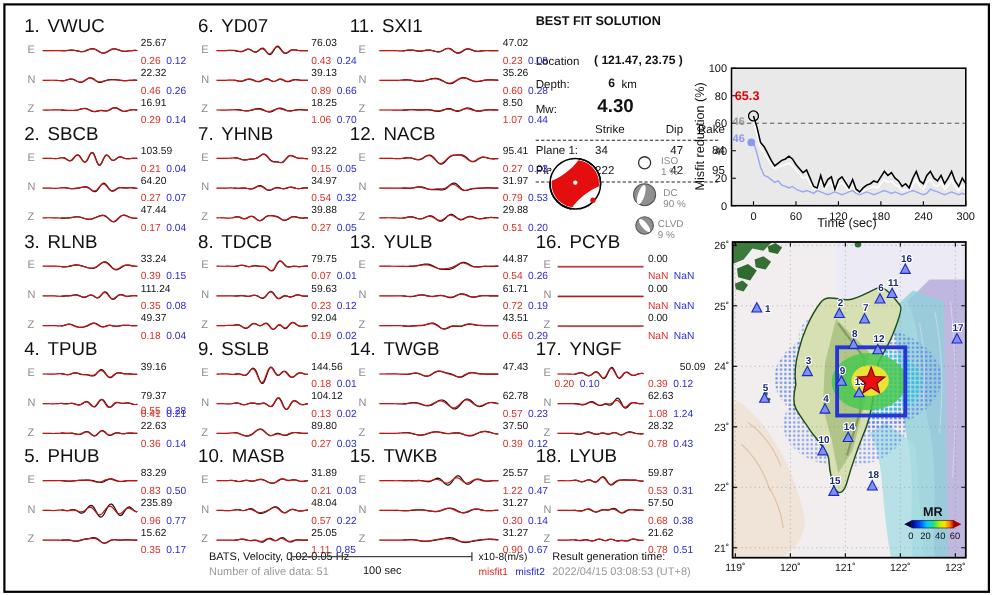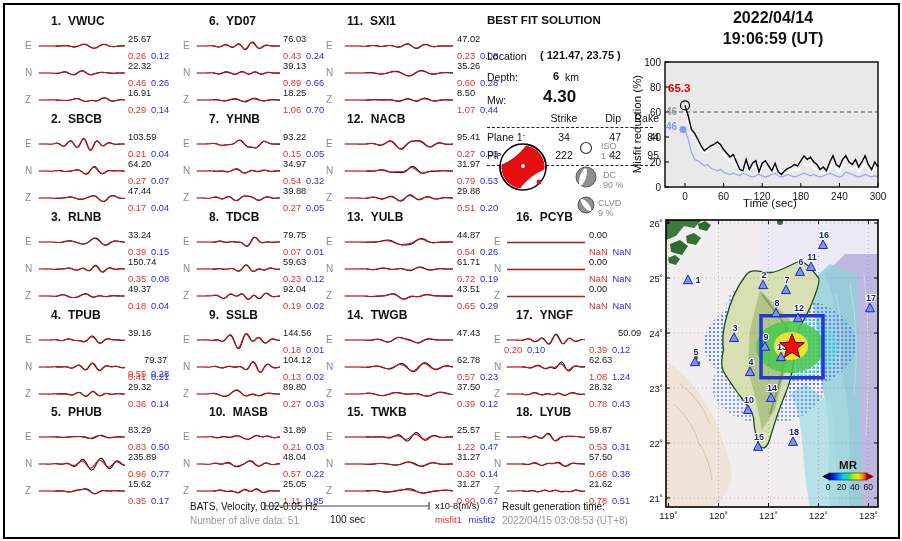--- a/index.html
+++ b/index.html
@@ -1,33 +1,33 @@
 <!DOCTYPE html>
 <html><head>
 <meta charset="utf-8">
 <style>
   html,body{margin:0;padding:0;background:#fff;}
   .page{position:relative;width:902px;height:541px;background:#fff;overflow:hidden;
         font-family:"Liberation Sans",sans-serif;color:#111;}
   .frame{position:absolute;left:3px;top:3px;width:893px;height:532px;border:2px solid #000;}
   .abs{position:absolute;}
-  .st-title{font-size:12px;font-weight:bold;white-space:nowrap;margin-left:29px;}
+  .st-title{font-size:17px;font-weight:normal;white-space:nowrap;}
   .st-title .scode{margin-left:7px;}
   .comp-letter{font-size:10px;color:#8a8a8a;}
   .ampv{font-size:9.3px;color:#141414;white-space:nowrap;}
   .misr{font-size:9.3px;color:#e03028;white-space:nowrap;}
   .misb{font-size:9.3px;color:#2a2ae0;margin-left:5px;white-space:nowrap;}
   .bf-title{font-size:11.5px;font-weight:bold;}
   .bf-lab{font-size:10.5px;}
   .bf-val{font-size:11px;font-weight:bold;}
   .mw-big{font-size:17px;font-weight:bold;}
   .dash-line{border-top:1.4px dashed #222;}
   .tbl-row{display:flex;font-size:10.5px;white-space:nowrap;}
   .tbl-row .c0{width:54px;}
-  .tbl-row .c1{width:46px;text-align:center;}
+  .tbl-row .c1{width:46px;text-align:left;}
   .tbl-row .c2{width:34px;text-align:right;}
   .tbl-row .c3{width:38px;text-align:right;}
   .decomp-lab{font-size:9px;color:#888;line-height:10px;}
   .dt{width:230px;text-align:center;font-size:16px;font-weight:bold;line-height:21px;}
   .axlab{font-size:11.5px;text-align:center;}
   .ann-red{font-size:11.5px;font-weight:bold;color:#e00000;}
   .ann-gray{font-size:10px;font-weight:bold;color:#999;}
   .ann-blue{font-size:10px;font-weight:bold;color:#8899ee;}
   .foot-b{font-size:10px;color:#111;white-space:nowrap;}
   .foot-g{font-size:10px;color:#999;white-space:nowrap;}
@@ -103,21 +103,21 @@
             <path d="M1.0,14.00L2.0,14.00L3.0,14.00L4.0,13.99L5.0,13.99L6.0,13.98L7.0,13.97L8.0,13.96L9.0,13.95L10.0,13.94L11.0,13.94L12.0,13.96L13.0,13.99L14.0,14.04L15.0,14.11L16.0,14.19L17.0,14.28L18.0,14.37L19.0,14.44L20.0,14.48L21.0,14.48L22.0,14.42L23.0,14.31L24.0,14.15L25.0,13.95L26.0,13.73L27.0,13.51L28.0,13.32L29.0,13.16L30.0,13.05L31.0,13.01L32.0,13.03L33.0,13.12L34.0,13.26L35.0,13.45L36.0,13.69L37.0,13.95L38.0,14.24L39.0,14.54L40.0,14.84L41.0,15.13L42.0,15.39L43.0,15.60L44.0,15.75L45.0,15.81L46.0,15.76L47.0,15.58L48.0,15.26L49.0,14.80L50.0,14.21L51.0,13.52L52.0,12.78L53.0,12.04L54.0,11.37L55.0,10.85L56.0,10.53L57.0,10.47L58.0,10.68L59.0,11.16L60.0,11.88L61.0,12.78L62.0,13.76L63.0,14.73L64.0,15.59L65.0,16.28L66.0,16.72L67.0,16.90L68.0,16.81L69.0,16.50L70.0,16.02L71.0,15.43L72.0,14.82L73.0,14.24L74.0,13.75L75.0,13.39L76.0,13.16L77.0,13.06L78.0,13.08L79.0,13.18L80.0,13.33L81.0,13.50L82.0,13.67L83.0,13.83L84.0,13.95L85.0,14.03L86.0,14.08L87.0,14.11" stroke="#cc1111" stroke-width="1.1" fill="none"></path>
           </svg></div>
         <div class="abs ampv" style="left: 128px; top: 230px;">33.24</div>
         <div class="abs" style="left: 128px; top: 241px;"><span class="misr">0.39</span><span class="misb">0.15</span></div>
         <div class="abs comp-letter" style="left: 25px; top: 263px;">N</div>
         <div class="abs" style="left: 38px; top: 255px;"><svg width="88" height="28">
             <path d="M0.0,14.01L1.0,14.01L2.0,14.01L3.0,14.00L4.0,13.98L5.0,13.96L6.0,13.94L7.0,13.91L8.0,13.89L9.0,13.89L10.0,13.91L11.0,13.96L12.0,14.03L13.0,14.13L14.0,14.23L15.0,14.32L16.0,14.37L17.0,14.38L18.0,14.34L19.0,14.27L20.0,14.18L21.0,14.09" stroke="#b3b3b3" stroke-width="1" fill="none"></path>
             <path d="M17.6,14.36L18.6,14.30L19.6,14.22L20.6,14.13L21.6,14.05L22.6,13.99L23.6,13.94L24.6,13.89L25.6,13.82L26.6,13.70L27.6,13.54L28.6,13.36L29.6,13.20L30.6,13.10L31.6,13.10L32.6,13.25L33.6,13.54L34.6,13.94L35.6,14.40L36.6,14.83L37.6,15.15L38.6,15.28L39.6,15.18L40.6,14.86L41.6,14.39L42.6,13.86L43.6,13.42L44.6,13.18L45.6,13.25L46.6,13.62L47.6,14.23L48.6,14.93L49.6,15.52L50.6,15.80L51.6,15.63L52.6,14.97L53.6,13.92L54.6,12.65L55.6,11.46L56.6,10.60L57.6,10.29L58.6,10.63L59.6,11.57L60.6,12.93L61.6,14.43L62.6,15.79L63.6,16.75L64.6,17.17L65.6,17.01L66.6,16.38L67.6,15.45L68.6,14.45L69.6,13.59L70.6,13.00L71.6,12.75L72.6,12.81L73.6,13.10L74.6,13.50L75.6,13.89L76.6,14.18L77.6,14.33L78.6,14.35L79.6,14.26L80.6,14.11L81.6,13.96L82.6,13.84L83.6,13.79L84.6,13.79L85.6,13.84L86.6,13.91" stroke="#141414" stroke-width="1.1" fill="none"></path>
             <path d="M1.0,14.01L2.0,14.00L3.0,13.99L4.0,13.98L5.0,13.96L6.0,13.94L7.0,13.92L8.0,13.91L9.0,13.91L10.0,13.94L11.0,13.99L12.0,14.07L13.0,14.15L14.0,14.23L15.0,14.29L16.0,14.32L17.0,14.30L18.0,14.25L19.0,14.18L20.0,14.09L21.0,14.02L22.0,13.97L23.0,13.93L24.0,13.90L25.0,13.85L26.0,13.77L27.0,13.66L28.0,13.52L29.0,13.38L30.0,13.28L31.0,13.27L32.0,13.37L33.0,13.59L34.0,13.91L35.0,14.28L36.0,14.64L37.0,14.91L38.0,15.04L39.0,14.97L40.0,14.72L41.0,14.33L42.0,13.88L43.0,13.50L44.0,13.29L45.0,13.32L46.0,13.63L47.0,14.16L48.0,14.78L49.0,15.33L50.0,15.62L51.0,15.54L52.0,15.03L53.0,14.15L54.0,13.05L55.0,11.97L56.0,11.15L57.0,10.79L58.0,10.98L59.0,11.71L60.0,12.84L61.0,14.13L62.0,15.34L63.0,16.23L64.0,16.66L65.0,16.58L66.0,16.09L67.0,15.31L68.0,14.46L69.0,13.71L70.0,13.19L71.0,12.96L72.0,13.01L73.0,13.27L74.0,13.61L75.0,13.96L76.0,14.21L77.0,14.34L78.0,14.34L79.0,14.23L80.0,14.08L81.0,13.93L82.0,13.82L83.0,13.76L84.0,13.77L85.0,13.82L86.0,13.90L87.0,13.98" stroke="#cc1111" stroke-width="1.1" fill="none"></path>
           </svg></div>
-        <div class="abs ampv" style="left: 128px; top: 257px;">150.74</div>
+        <div class="abs ampv" style="left: 128px; top: 257px;">111.24</div>
         <div class="abs" style="left: 128px; top: 268px;"><span class="misr">0.35</span><span class="misb">0.08</span></div>
         <div class="abs comp-letter" style="left: 25px; top: 290px;">Z</div>
         <div class="abs" style="left: 38px; top: 282px;"><svg width="88" height="28">
             <path d="M0.0,14.00L1.0,14.00L2.0,14.01L3.0,14.01L4.0,14.01L5.0,14.00L6.0,14.00L7.0,13.99L8.0,13.98L9.0,13.97L10.0,13.97L11.0,13.99L12.0,14.04L13.0,14.11L14.0,14.19L15.0,14.28L16.0,14.34L17.0,14.36L18.0,14.29L19.0,14.14L20.0,13.90L21.0,13.60" stroke="#b3b3b3" stroke-width="1" fill="none"></path>
             <path d="M17.6,14.33L18.6,14.21L19.6,14.01L20.6,13.73L21.6,13.41L22.6,13.11L23.6,12.87L24.6,12.74L25.6,12.76L26.6,12.94L27.6,13.24L28.6,13.64L29.6,14.08L30.6,14.52L31.6,14.90L32.6,15.20L33.6,15.40L34.6,15.51L35.6,15.54L36.6,15.50L37.6,15.39L38.6,15.21L39.6,14.97L40.6,14.63L41.6,14.21L42.6,13.71L43.6,13.16L44.6,12.62L45.6,12.16L46.6,11.84L47.6,11.74L48.6,11.87L49.6,12.25L50.6,12.80L51.6,13.46L52.6,14.10L53.6,14.64L54.6,14.98L55.6,15.10L56.6,15.00L57.6,14.74L58.6,14.41L59.6,14.09L60.6,13.86L61.6,13.77L62.6,13.81L63.6,13.96L64.6,14.17L65.6,14.38L66.6,14.54L67.6,14.60L68.6,14.58L69.6,14.48L70.6,14.32L71.6,14.15L72.6,14.00L73.6,13.88L74.6,13.81L75.6,13.79L76.6,13.80L77.6,13.82L78.6,13.86L79.6,13.89L80.6,13.91L81.6,13.93L82.6,13.94L83.6,13.95L84.6,13.96L85.6,13.97L86.6,13.98" stroke="#141414" stroke-width="1.1" fill="none"></path>
             <path d="M1.0,14.00L2.0,14.01L3.0,14.01L4.0,14.01L5.0,14.00L6.0,14.00L7.0,13.99L8.0,13.97L9.0,13.97L10.0,13.97L11.0,14.00L12.0,14.04L13.0,14.11L14.0,14.19L15.0,14.27L16.0,14.32L17.0,14.31L18.0,14.23L19.0,14.07L20.0,13.82L21.0,13.53L22.0,13.22L23.0,12.97L24.0,12.81L25.0,12.79L26.0,12.93L27.0,13.21L28.0,13.59L29.0,14.04L30.0,14.49L31.0,14.90L32.0,15.22L33.0,15.44L34.0,15.55L35.0,15.56L36.0,15.48L37.0,15.32L38.0,15.10L39.0,14.82L40.0,14.48L41.0,14.07L42.0,13.61L43.0,13.11L44.0,12.63L45.0,12.21L46.0,11.92L47.0,11.82L48.0,11.94L49.0,12.28L50.0,12.80L51.0,13.43L52.0,14.07L53.0,14.63L54.0,15.01L55.0,15.18L56.0,15.13L57.0,14.91L58.0,14.59L59.0,14.25L60.0,13.98L61.0,13.83L62.0,13.82L63.0,13.92L64.0,14.10L65.0,14.30L66.0,14.46L67.0,14.55L68.0,14.54L69.0,14.45L70.0,14.31L71.0,14.14L72.0,13.98L73.0,13.86L74.0,13.78L75.0,13.76L76.0,13.77L77.0,13.80L78.0,13.85L79.0,13.89L80.0,13.92L81.0,13.94L82.0,13.96L83.0,13.97L84.0,13.97L85.0,13.98L86.0,13.99L87.0,14.00" stroke="#cc1111" stroke-width="1.1" fill="none"></path>
           </svg></div>
         <div class="abs ampv" style="left: 128px; top: 284px;">49.37</div>
         <div class="abs" style="left: 128px; top: 295px;"><span class="misr">0.18</span><span class="misb">0.04</span></div>
       </div>
@@ -130,29 +130,29 @@
             <path d="M1.0,14.00L2.0,14.00L3.0,14.00L4.0,14.01L5.0,14.02L6.0,14.03L7.0,14.05L8.0,14.06L9.0,14.07L10.0,14.06L11.0,14.04L12.0,13.99L13.0,13.91L14.0,13.83L15.0,13.75L16.0,13.70L17.0,13.71L18.0,13.78L19.0,13.91L20.0,14.10L21.0,14.29L22.0,14.46L23.0,14.54L24.0,14.51L25.0,14.36L26.0,14.11L27.0,13.80L28.0,13.50L29.0,13.27L30.0,13.15L31.0,13.17L32.0,13.32L33.0,13.56L34.0,13.85L35.0,14.12L36.0,14.34L37.0,14.48L38.0,14.55L39.0,14.57L40.0,14.58L41.0,14.63L42.0,14.74L43.0,14.90L44.0,15.09L45.0,15.22L46.0,15.24L47.0,15.05L48.0,14.63L49.0,13.96L50.0,13.13L51.0,12.24L52.0,11.45L53.0,10.92L54.0,10.77L55.0,11.08L56.0,11.81L57.0,12.86L58.0,14.07L59.0,15.24L60.0,16.18L61.0,16.75L62.0,16.88L63.0,16.60L64.0,15.99L65.0,15.21L66.0,14.40L67.0,13.70L68.0,13.21L69.0,12.96L70.0,12.93L71.0,13.06L72.0,13.28L73.0,13.52L74.0,13.71L75.0,13.83L76.0,13.89L77.0,13.91L78.0,13.91L79.0,13.92L80.0,13.97L81.0,14.04L82.0,14.13L83.0,14.21L84.0,14.28L85.0,14.31L86.0,14.29L87.0,14.24" stroke="#cc1111" stroke-width="1.1" fill="none"></path>
           </svg></div>
         <div class="abs ampv" style="left: 128px; top: 328px;">39.16</div>
         <div class="abs" style="left: 128px; top: 339px; margin-top: 24px;"><span class="misr">0.55</span><span class="misb">0.28</span></div>
         <div class="abs comp-letter" style="left: 25px; top: 361px;">N</div>
         <div class="abs" style="left: 38px; top: 353px;"><svg width="88" height="28">
             <path d="M0.0,14.00L1.0,13.99L2.0,13.99L3.0,13.99L4.0,13.99L5.0,14.00L6.0,14.01L7.0,14.03L8.0,14.06L9.0,14.08L10.0,14.10L11.0,14.10L12.0,14.08L13.0,14.04L14.0,13.97L15.0,13.90L16.0,13.83L17.0,13.78L18.0,13.78L19.0,13.81L20.0,13.87L21.0,13.94" stroke="#b3b3b3" stroke-width="1" fill="none"></path>
             <path d="M17.6,13.78L18.6,13.79L19.6,13.85L20.6,13.92L21.6,13.97L22.6,14.00L23.6,13.97L24.6,13.90L25.6,13.81L26.6,13.74L27.6,13.75L28.6,13.86L29.6,14.08L30.6,14.39L31.6,14.72L32.6,14.99L33.6,15.11L34.6,15.03L35.6,14.71L36.6,14.18L37.6,13.52L38.6,12.85L39.6,12.33L40.6,12.09L41.6,12.23L42.6,12.77L43.6,13.65L44.6,14.72L45.6,15.77L46.6,16.56L47.6,16.88L48.6,16.62L49.6,15.76L50.6,14.45L51.6,12.93L52.6,11.51L53.6,10.49L54.6,10.10L55.6,10.43L56.6,11.42L57.6,12.86L58.6,14.46L59.6,15.90L60.6,16.93L61.6,17.37L62.6,17.22L63.6,16.58L64.6,15.65L65.6,14.64L66.6,13.78L67.6,13.20L68.6,12.94L69.6,12.95L70.6,13.14L71.6,13.39L72.6,13.59L73.6,13.67L74.6,13.63L75.6,13.51L76.6,13.37L77.6,13.30L78.6,13.33L79.6,13.49L80.6,13.76L81.6,14.07L82.6,14.38L83.6,14.61L84.6,14.74L85.6,14.74L86.6,14.64" stroke="#141414" stroke-width="1.1" fill="none"></path>
             <path d="M1.0,13.99L2.0,13.99L3.0,13.99L4.0,13.99L5.0,14.00L6.0,14.02L7.0,14.04L8.0,14.06L9.0,14.08L10.0,14.09L11.0,14.08L12.0,14.04L13.0,13.98L14.0,13.91L15.0,13.85L16.0,13.80L17.0,13.79L18.0,13.83L19.0,13.91L20.0,14.00L21.0,14.07L22.0,14.10L23.0,14.06L24.0,13.97L25.0,13.83L26.0,13.72L27.0,13.67L28.0,13.72L29.0,13.91L30.0,14.20L31.0,14.55L32.0,14.86L33.0,15.04L34.0,15.03L35.0,14.78L36.0,14.31L37.0,13.69L38.0,13.04L39.0,12.51L40.0,12.23L41.0,12.30L42.0,12.77L43.0,13.58L44.0,14.60L45.0,15.61L46.0,16.40L47.0,16.76L48.0,16.54L49.0,15.75L50.0,14.50L51.0,13.02L52.0,11.62L53.0,10.59L54.0,10.17L55.0,10.46L56.0,11.41L57.0,12.84L58.0,14.44L59.0,15.90L60.0,16.95L61.0,17.42L62.0,17.28L63.0,16.62L64.0,15.64L65.0,14.58L66.0,13.67L67.0,13.04L68.0,12.77L69.0,12.80L70.0,13.04L71.0,13.36L72.0,13.63L73.0,13.77L74.0,13.77L75.0,13.67L76.0,13.52L77.0,13.41L78.0,13.39L79.0,13.50L80.0,13.72L81.0,14.01L82.0,14.30L83.0,14.55L84.0,14.69L85.0,14.72L86.0,14.63L87.0,14.46" stroke="#cc1111" stroke-width="1.1" fill="none"></path>
           </svg></div>
-        <div class="abs ampv" style="left: 144px; top: 355px;">79.37</div>
+        <div class="abs ampv" style="left: 128px; top: 355px;">79.37</div>
         <div class="abs" style="left: 128px; top: 366px;"><span class="misr">0.41</span><span class="misb">0.21</span></div>
         <div class="abs comp-letter" style="left: 25px; top: 388px;">Z</div>
         <div class="abs" style="left: 38px; top: 380px;"><svg width="88" height="28">
             <path d="M0.0,14.00L1.0,13.99L2.0,13.99L3.0,13.99L4.0,13.99L5.0,14.00L6.0,14.01L7.0,14.03L8.0,14.05L9.0,14.07L10.0,14.09L11.0,14.10L12.0,14.08L13.0,14.05L14.0,13.99L15.0,13.92L16.0,13.85L17.0,13.80L18.0,13.77L19.0,13.79L20.0,13.83L21.0,13.89" stroke="#b3b3b3" stroke-width="1" fill="none"></path>
             <path d="M17.6,13.78L18.6,13.78L19.6,13.81L20.6,13.86L21.6,13.92L22.6,13.95L23.6,13.94L24.6,13.90L25.6,13.85L26.6,13.81L27.6,13.83L28.6,13.93L29.6,14.12L30.6,14.37L31.6,14.64L32.6,14.86L33.6,14.96L34.6,14.89L35.6,14.62L36.6,14.19L37.6,13.64L38.6,13.09L39.6,12.63L40.6,12.39L41.6,12.45L42.6,12.83L43.6,13.50L44.6,14.34L45.6,15.20L46.6,15.90L47.6,16.27L48.6,16.21L49.6,15.70L50.6,14.83L51.6,13.75L52.6,12.69L53.6,11.85L54.6,11.41L55.6,11.45L56.6,11.95L57.6,12.79L58.6,13.77L59.6,14.70L60.6,15.39L61.6,15.74L62.6,15.73L63.6,15.40L64.6,14.89L65.6,14.33L66.6,13.86L67.6,13.56L68.6,13.48L69.6,13.57L70.6,13.77L71.6,14.00L72.6,14.19L73.6,14.29L74.6,14.28L75.6,14.18L76.6,14.03L77.6,13.87L78.6,13.75L79.6,13.68L80.6,13.68L81.6,13.73L82.6,13.81L83.6,13.89L84.6,13.97L85.6,14.02L86.6,14.05" stroke="#141414" stroke-width="1.1" fill="none"></path>
             <path d="M1.0,14.00L2.0,13.99L3.0,13.99L4.0,14.00L5.0,14.00L6.0,14.01L7.0,14.03L8.0,14.05L9.0,14.07L10.0,14.08L11.0,14.08L12.0,14.06L13.0,14.03L14.0,13.97L15.0,13.91L16.0,13.85L17.0,13.81L18.0,13.80L19.0,13.81L20.0,13.84L21.0,13.88L22.0,13.91L23.0,13.91L24.0,13.89L25.0,13.86L26.0,13.85L27.0,13.88L28.0,13.98L29.0,14.14L30.0,14.37L31.0,14.61L32.0,14.80L33.0,14.90L34.0,14.85L35.0,14.62L36.0,14.24L37.0,13.74L38.0,13.22L39.0,12.78L40.0,12.52L41.0,12.52L42.0,12.80L43.0,13.36L44.0,14.10L45.0,14.88L46.0,15.56L47.0,15.97L48.0,16.01L49.0,15.64L50.0,14.93L51.0,14.00L52.0,13.04L53.0,12.24L54.0,11.77L55.0,11.73L56.0,12.11L57.0,12.82L58.0,13.70L59.0,14.56L60.0,15.24L61.0,15.61L62.0,15.64L63.0,15.37L64.0,14.89L65.0,14.35L66.0,13.87L67.0,13.55L68.0,13.42L69.0,13.47L70.0,13.66L71.0,13.89L72.0,14.10L73.0,14.24L74.0,14.27L75.0,14.21L76.0,14.08L77.0,13.94L78.0,13.81L79.0,13.74L80.0,13.72L81.0,13.75L82.0,13.82L83.0,13.90L84.0,13.97L85.0,14.02L86.0,14.05L87.0,14.06" stroke="#cc1111" stroke-width="1.1" fill="none"></path>
           </svg></div>
-        <div class="abs ampv" style="left: 128px; top: 382px;">29.32</div>
+        <div class="abs ampv" style="left: 128px; top: 382px;">22.63</div>
         <div class="abs" style="left: 128px; top: 393px;"><span class="misr">0.36</span><span class="misb">0.14</span></div>
       </div>
       <div class="abs" style="left: 0px; top: 0px;">
         <div class="abs st-title" style="left: 22px; top: 405px;"><span class="snum">5.</span><span class="scode">PHUB</span></div>
         <div class="abs comp-letter" style="left: 25px; top: 431px;">E</div>
         <div class="abs" style="left: 38px; top: 423px;"><svg width="88" height="28">
             <path d="M0.0,14.00L1.0,14.00L2.0,14.01L3.0,14.01L4.0,14.02L5.0,14.02L6.0,14.03L7.0,14.03L8.0,14.02L9.0,14.00L10.0,13.97L11.0,13.94L12.0,13.90L13.0,13.85L14.0,13.82L15.0,13.80L16.0,13.80L17.0,13.83L18.0,13.89L19.0,13.97L20.0,14.08L21.0,14.18" stroke="#b3b3b3" stroke-width="1" fill="none"></path>
             <path d="M17.6,13.86L18.6,13.94L19.6,14.03L20.6,14.14L21.6,14.25L22.6,14.34L23.6,14.40L24.6,14.44L25.6,14.43L26.6,14.39L27.6,14.31L28.6,14.22L29.6,14.11L30.6,14.01L31.6,13.91L32.6,13.83L33.6,13.77L34.6,13.72L35.6,13.68L36.6,13.65L37.6,13.63L38.6,13.60L39.6,13.56L40.6,13.53L41.6,13.50L42.6,13.49L43.6,13.51L44.6,13.58L45.6,13.70L46.6,13.89L47.6,14.15L48.6,14.46L49.6,14.79L50.6,15.11L51.6,15.38L52.6,15.55L53.6,15.60L54.6,15.48L55.6,15.22L56.6,14.81L57.6,14.31L58.6,13.76L59.6,13.24L60.6,12.80L61.6,12.49L62.6,12.36L63.6,12.39L64.6,12.59L65.6,12.91L66.6,13.31L67.6,13.73L68.6,14.11L69.6,14.42L70.6,14.63L71.6,14.73L72.6,14.73L73.6,14.65L74.6,14.51L75.6,14.35L76.6,14.19L77.6,14.05L78.6,13.94L79.6,13.88L80.6,13.85L81.6,13.85L82.6,13.86L83.6,13.90L84.6,13.93L85.6,13.96L86.6,13.98" stroke="#141414" stroke-width="1.1" fill="none"></path>
             <path d="M1.0,14.01L2.0,14.01L3.0,14.01L4.0,14.02L5.0,14.02L6.0,14.02L7.0,14.01L8.0,14.00L9.0,13.98L10.0,13.95L11.0,13.92L12.0,13.89L13.0,13.86L14.0,13.84L15.0,13.84L16.0,13.86L17.0,13.91L18.0,13.98L19.0,14.06L20.0,14.16L21.0,14.25L22.0,14.33L23.0,14.38L24.0,14.40L25.0,14.38L26.0,14.34L27.0,14.27L28.0,14.18L29.0,14.08L30.0,13.98L31.0,13.89L32.0,13.81L33.0,13.73L34.0,13.67L35.0,13.62L36.0,13.57L37.0,13.54L38.0,13.51L39.0,13.49L40.0,13.49L41.0,13.52L42.0,13.59L43.0,13.70L44.0,13.85L45.0,14.06L46.0,14.30L47.0,14.57L48.0,14.84L49.0,15.08L50.0,15.26L51.0,15.36L52.0,15.35L53.0,15.22L54.0,14.96L55.0,14.61L56.0,14.19L57.0,13.74L58.0,13.30L59.0,12.93L60.0,12.67L61.0,12.54L62.0,12.56L63.0,12.70L64.0,12.96L65.0,13.29L66.0,13.65L67.0,14.00L68.0,14.30L69.0,14.52L70.0,14.65L71.0,14.69L72.0,14.65L73.0,14.55L74.0,14.41L75.0,14.27L76.0,14.13L77.0,14.01L78.0,13.92L79.0,13.87L80.0,13.85L81.0,13.85L82.0,13.88L83.0,13.90L84.0,13.94L85.0,13.96L86.0,13.99L87.0,14.00" stroke="#cc1111" stroke-width="1.1" fill="none"></path>
           </svg></div>
@@ -587,24 +587,20 @@
   </div>
   <div class="abs decomp-lab" style="left:603px;top:170px;">
     <div>DC</div>
       <div>90 %</div>
   </div>
   <div class="abs decomp-lab" style="left:598px;top:198px;">
     <div>CLVD</div>
       <div>9 %</div>
   </div>
 
-  <div class="abs dt" style="left:658px;top:7px;">
-    <div>2022/04/14</div>
-    <div>19:06:59  (UT)</div>
-  </div>
 
   <div class="abs axlab" style="left:552px;top:118px;width:170px;transform:rotate(-90deg);">Misfit reduction (%)</div>
   <svg id="misfit-svg" class="abs" style="left:630px;top:55px;" width="262" height="160">
       <rect x="35" y="7" width="213" height="125" fill="#e9e9e9" stroke="none"></rect>
       <line x1="35" y1="57" x2="248" y2="57" stroke="#555" stroke-width="1" stroke-dasharray="4,3"></line>
       <path d="M55.0,54.5L58.2,67.0L61.4,79.5L64.7,84.5L67.9,89.5L71.1,94.5L74.3,98.3L77.5,97.0L80.7,95.8L84.0,94.5L87.2,93.3L90.4,95.8L93.6,99.5L96.8,103.3L100.0,107.0L103.3,105.8L106.5,112.0L109.7,117.0L112.9,118.3L116.1,109.5L119.3,117.0L122.5,113.3L125.8,110.8L129.0,119.5L132.2,113.3L135.4,110.8L138.6,114.5L141.8,118.3L145.1,113.3L148.3,119.5L151.5,120.8L154.7,118.3L157.9,117.0L161.2,115.8L164.4,114.5L167.6,115.8L170.8,112.0L174.0,108.3L177.2,110.8L180.4,109.5L183.7,113.3L186.9,114.5L190.1,118.3L193.3,117.0L196.5,119.5L199.8,113.3L203.0,108.3L206.2,114.5L209.4,117.0L212.6,110.8L215.8,108.3L219.1,113.3L222.3,114.5L225.5,110.8L228.7,117.0L231.9,113.3L235.1,108.3L238.3,114.5L241.6,118.3L244.8,113.3L248.0,117.0" stroke="#ffffff" stroke-width="1.3" fill="none"></path>
       <path d="M55.0,74.5L58.2,84.5L61.4,97.0L64.7,104.5L67.9,105.8L71.1,108.3L74.3,110.8L77.5,109.5L80.7,113.3L84.0,114.5L87.2,115.8L90.4,114.5L93.6,117.0L96.8,118.3L100.0,119.5L103.3,118.3L106.5,119.5L109.7,120.8L112.9,118.3L116.1,119.5L119.3,120.8L122.5,122.0L125.8,120.8L129.0,119.5L132.2,120.8L135.4,122.0L138.6,120.8L141.8,119.5L145.1,118.3L148.3,120.8L151.5,122.0L154.7,120.8L157.9,119.5L161.2,120.8L164.4,122.0L167.6,120.8L170.8,119.5L174.0,118.3L177.2,119.5L180.4,120.8L183.7,119.5L186.9,120.8L190.1,122.0L193.3,120.8L196.5,119.5L199.8,118.3L203.0,119.5L206.2,120.8L209.4,122.0L212.6,120.8L215.8,117.0L219.1,118.3L222.3,119.5L225.5,120.8L228.7,122.0L231.9,120.8L235.1,119.5L238.3,120.8L241.6,122.0L244.8,120.8L248.0,122.0" stroke="#99a8f0" stroke-width="1.3" fill="none"></path>
       <path d="M55.0,50.4L58.2,60.8L61.4,74.5L64.7,78.3L67.9,84.5L71.1,90.8L74.3,95.8L77.5,93.3L80.7,90.8L84.0,89.5L87.2,87.0L90.4,89.5L93.6,94.5L96.8,98.3L100.0,102.0L103.3,99.5L106.5,107.0L109.7,114.5L112.9,115.8L116.1,104.5L119.3,114.5L122.5,108.3L125.8,105.8L129.0,117.0L132.2,108.3L135.4,105.8L138.6,110.8L141.8,115.8L145.1,108.3L148.3,117.0L151.5,119.5L154.7,115.8L157.9,113.3L161.2,112.0L164.4,109.5L167.6,110.8L170.8,105.8L174.0,100.8L177.2,104.5L180.4,102.0L183.7,107.0L186.9,109.5L190.1,114.5L193.3,112.0L196.5,115.8L199.8,107.0L203.0,100.8L206.2,109.5L209.4,112.0L212.6,104.5L215.8,100.8L219.1,107.0L222.3,109.5L225.5,104.5L228.7,112.0L231.9,107.0L235.1,100.8L238.3,109.5L241.6,114.5L244.8,107.0L248.0,112.0" stroke="#000000" stroke-width="1.4" fill="none"></path>
       <circle cx="55" cy="50.375" r="4.5" fill="none" stroke="#000" stroke-width="1.2"></circle>
       <circle cx="53" cy="74.5" r="3.5" fill="#8899ee"></circle>

